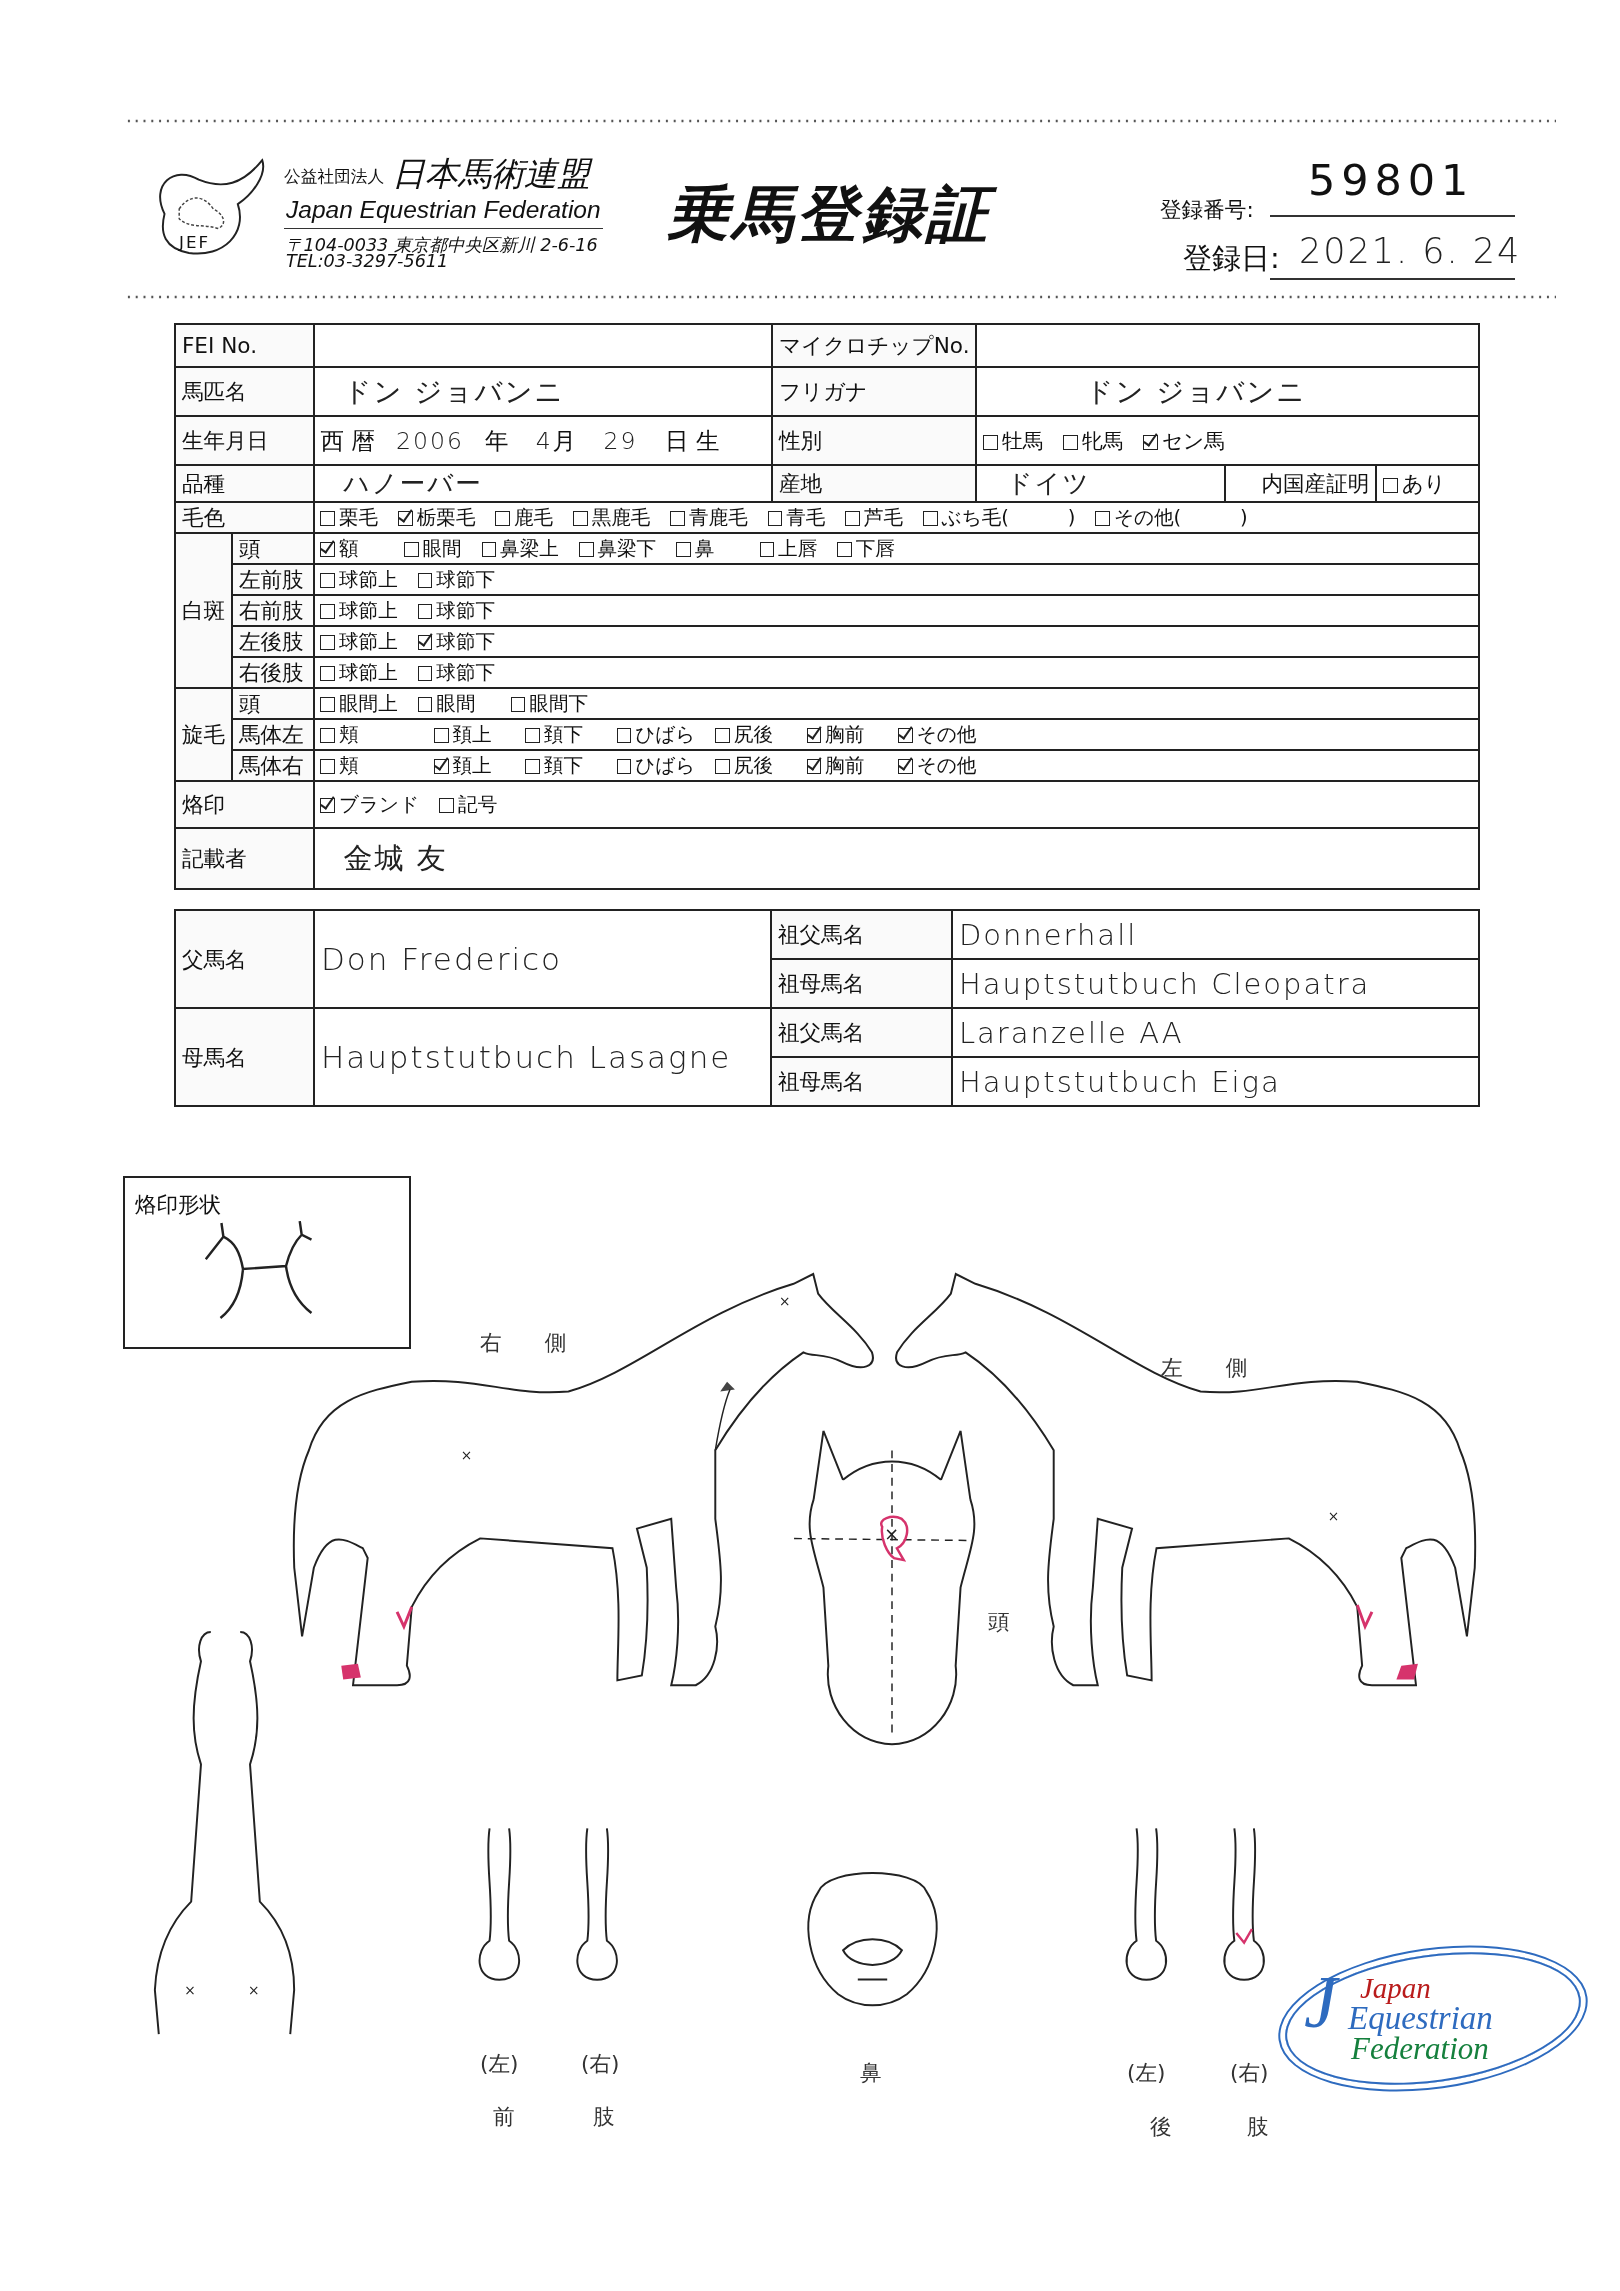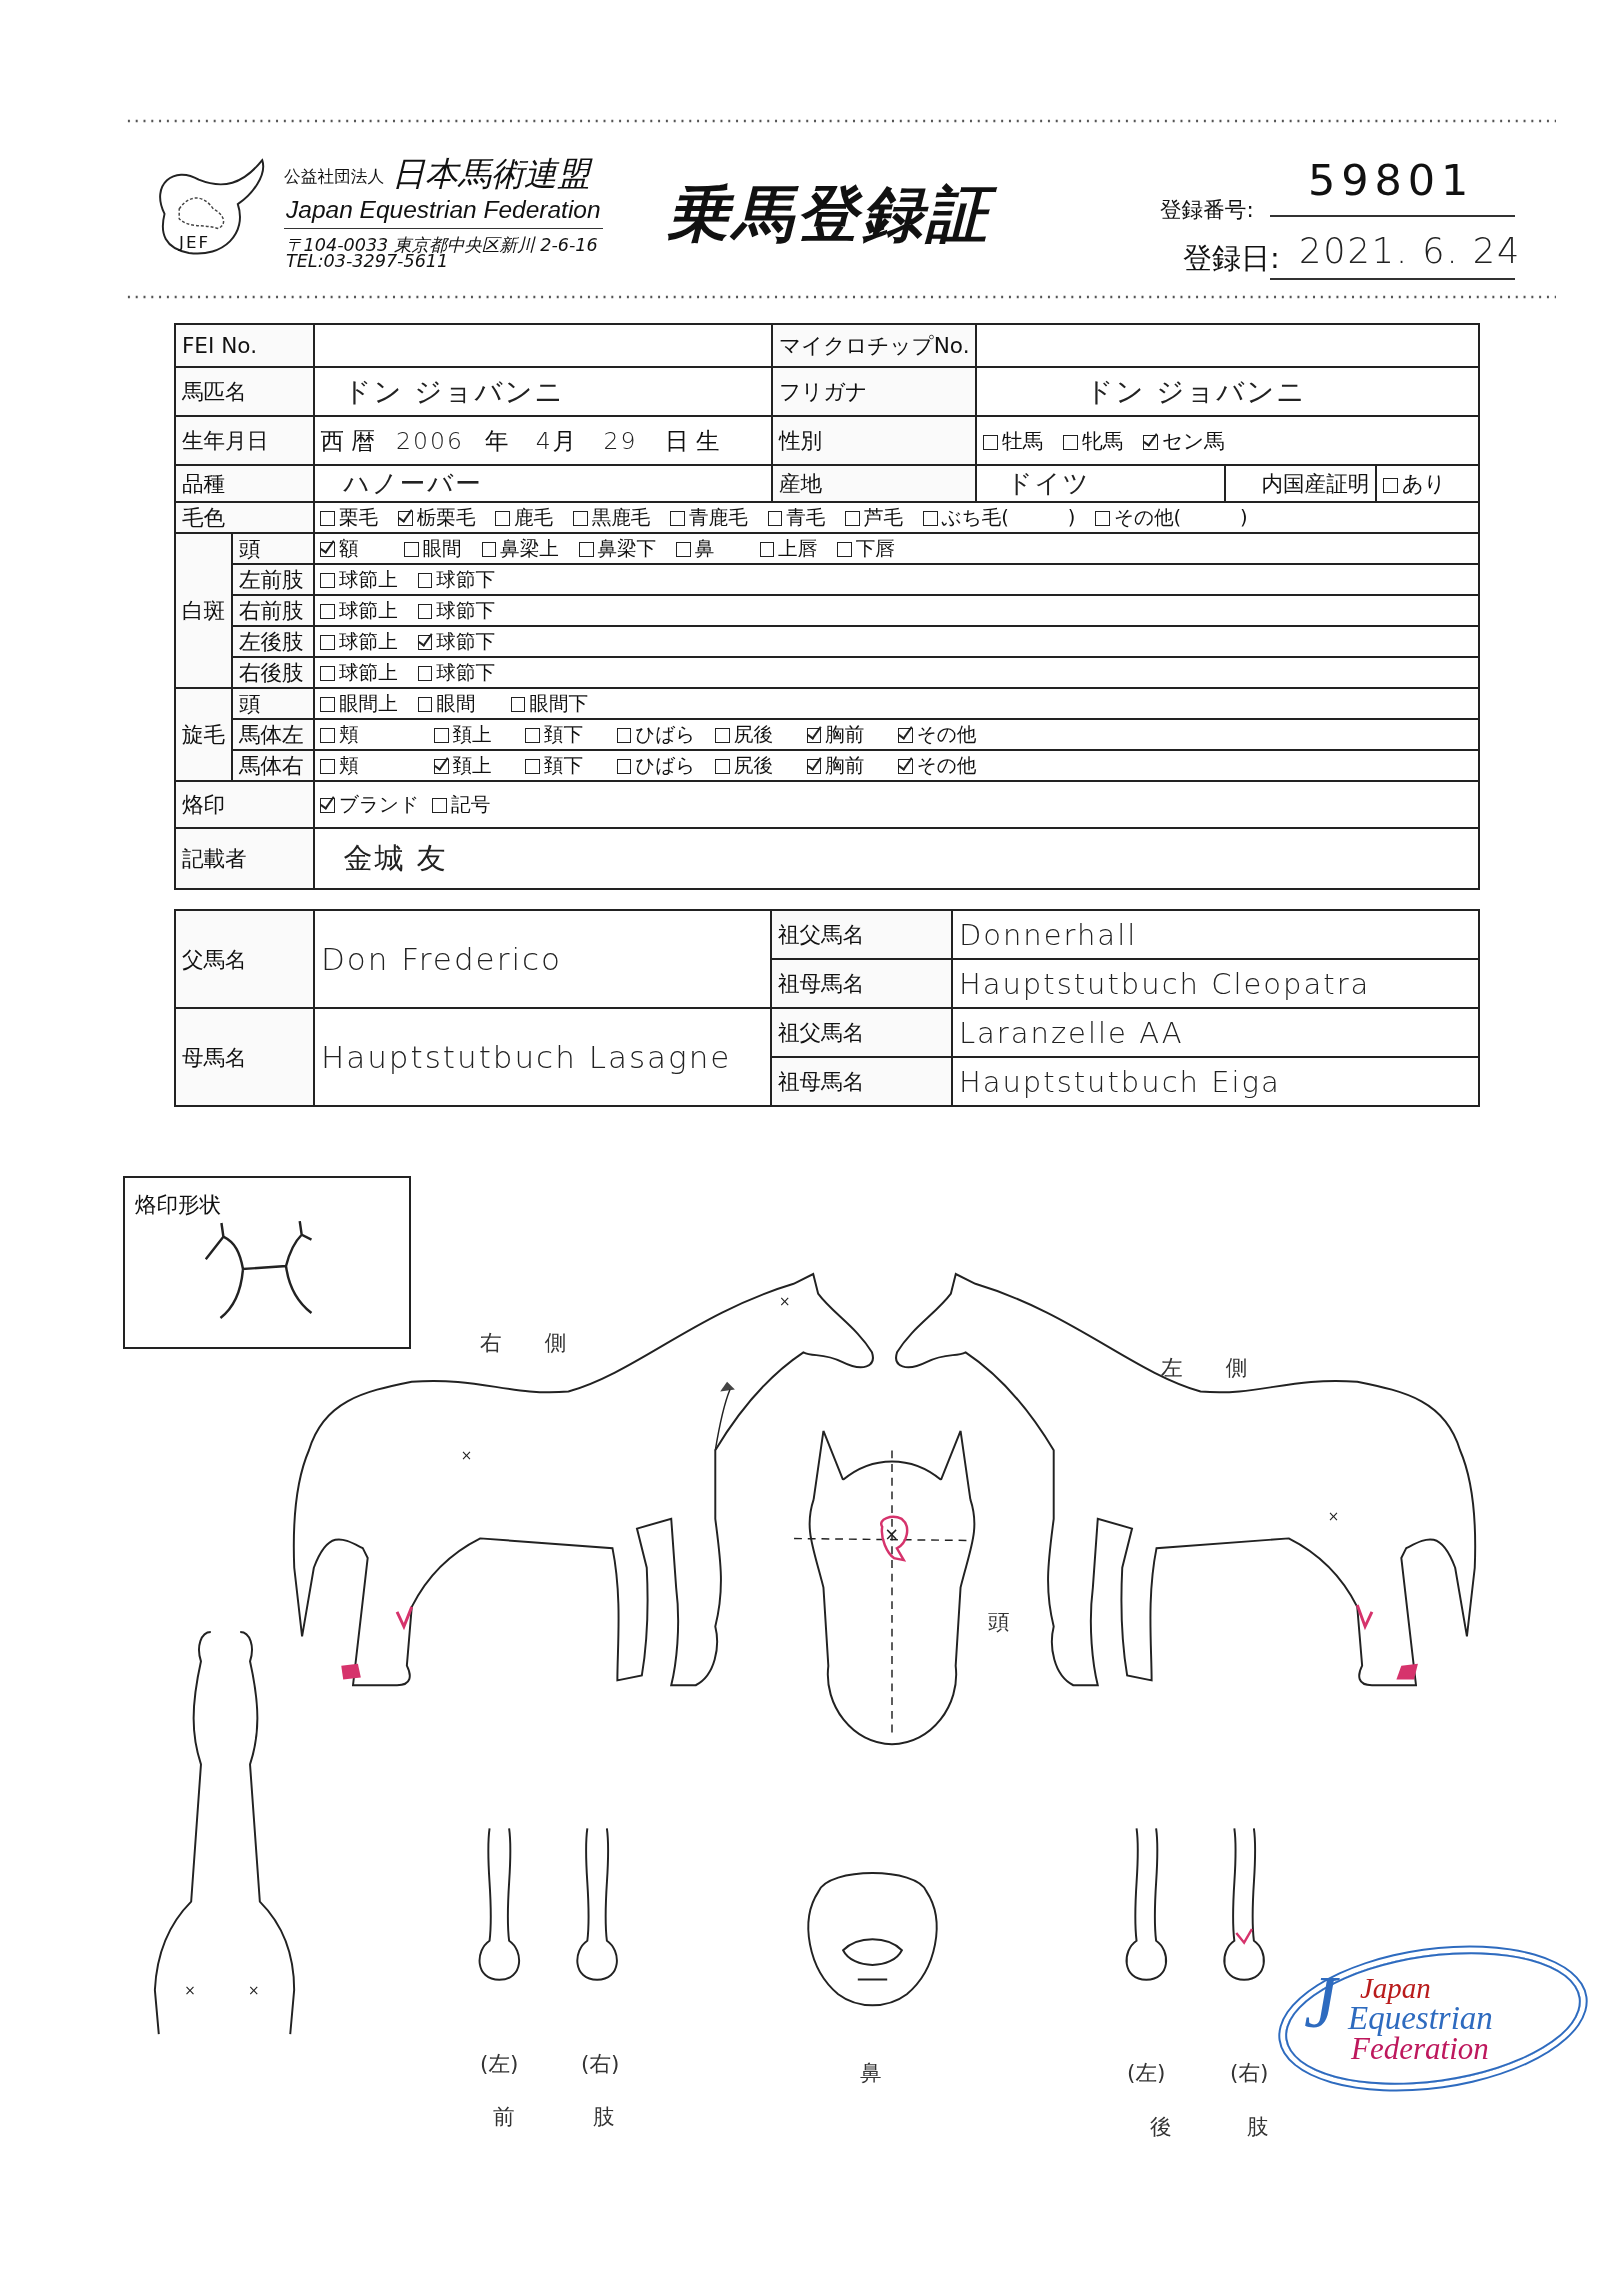--- a/index.html
+++ b/index.html
@@ -180,21 +180,21 @@
       <span class="opt" style="margin-right:27.4px"><span class="cb"></span><span>頚下</span></span>
       <span class="opt"><span class="cb"></span><span>ひばら</span></span>
       <span class="opt" style="margin-right:27.4px"><span class="cb"></span><span>尻後</span></span>
       <span class="opt" style="margin-right:27.4px"><span class="cb on"></span><span>胸前</span></span>
       <span class="opt"><span class="cb on"></span><span>その他</span></span>
     </td>
   </tr>
   <tr style="height:47px">
     <td colspan="2" class="lbl">烙印</td>
     <td colspan="5" style="font-size:19.6px">
-      <span class="opt" style="margin-right:7px"><span class="cb on"></span><span>ブランド</span></span>
+      <span class="opt" style="margin-right:14px"><span class="cb on"></span><span>ブランド</span></span>
       <span class="opt"><span class="cb"></span><span>記号</span></span>
     </td>
   </tr>
   <tr style="height:61px">
     <td colspan="2" class="lbl">記載者</td>
     <td colspan="5" class="hand" style="font-size:29px;padding-left:29px">金城 友</td>
   </tr>
 </tbody>
   </table>
 
@@ -289,14 +289,14 @@
 </svg>
 <div class="lab" style="left:1127px;top:2058px">(左)</div>
 <div class="lab" style="left:1230px;top:2058px">(右)</div>
 <div class="lab" style="left:1150px;top:2112px">後</div>
 <div class="lab" style="left:1247px;top:2112px">肢</div>
 
 <div class="abs" style="left:1284px;top:1955px;width:294px;height:123px;border:2.9px solid #2e6bbf;border-radius:50%;box-shadow:0 0 0 4.9px #fff,0 0 0 6.9px #2e6bbf;transform:rotate(-8deg)"></div>
 <div class="abs" style="left:1304px;top:1960px;font-size:74px;font-family:'Liberation Serif',serif;font-style:italic;color:#2e6bbf">J</div>
 <div class="abs" style="left:1360px;top:1972px;font-size:29px;font-family:'Liberation Serif',serif;font-style:italic;color:#b91c1c">Japan</div>
 <div class="abs" style="left:1348px;top:2000px;font-size:33px;font-family:'Liberation Serif',serif;font-style:italic;color:#2e6bbf">Equestrian</div>
-<div class="abs" style="left:1351px;top:2031px;font-size:31px;font-family:'Liberation Serif',serif;font-style:italic;color:#be185d">Federation</div>
+<div class="abs" style="left:1351px;top:2031px;font-size:31px;font-family:'Liberation Serif',serif;font-style:italic;color:#15803d">Federation</div>
 
 
 </body></html>

